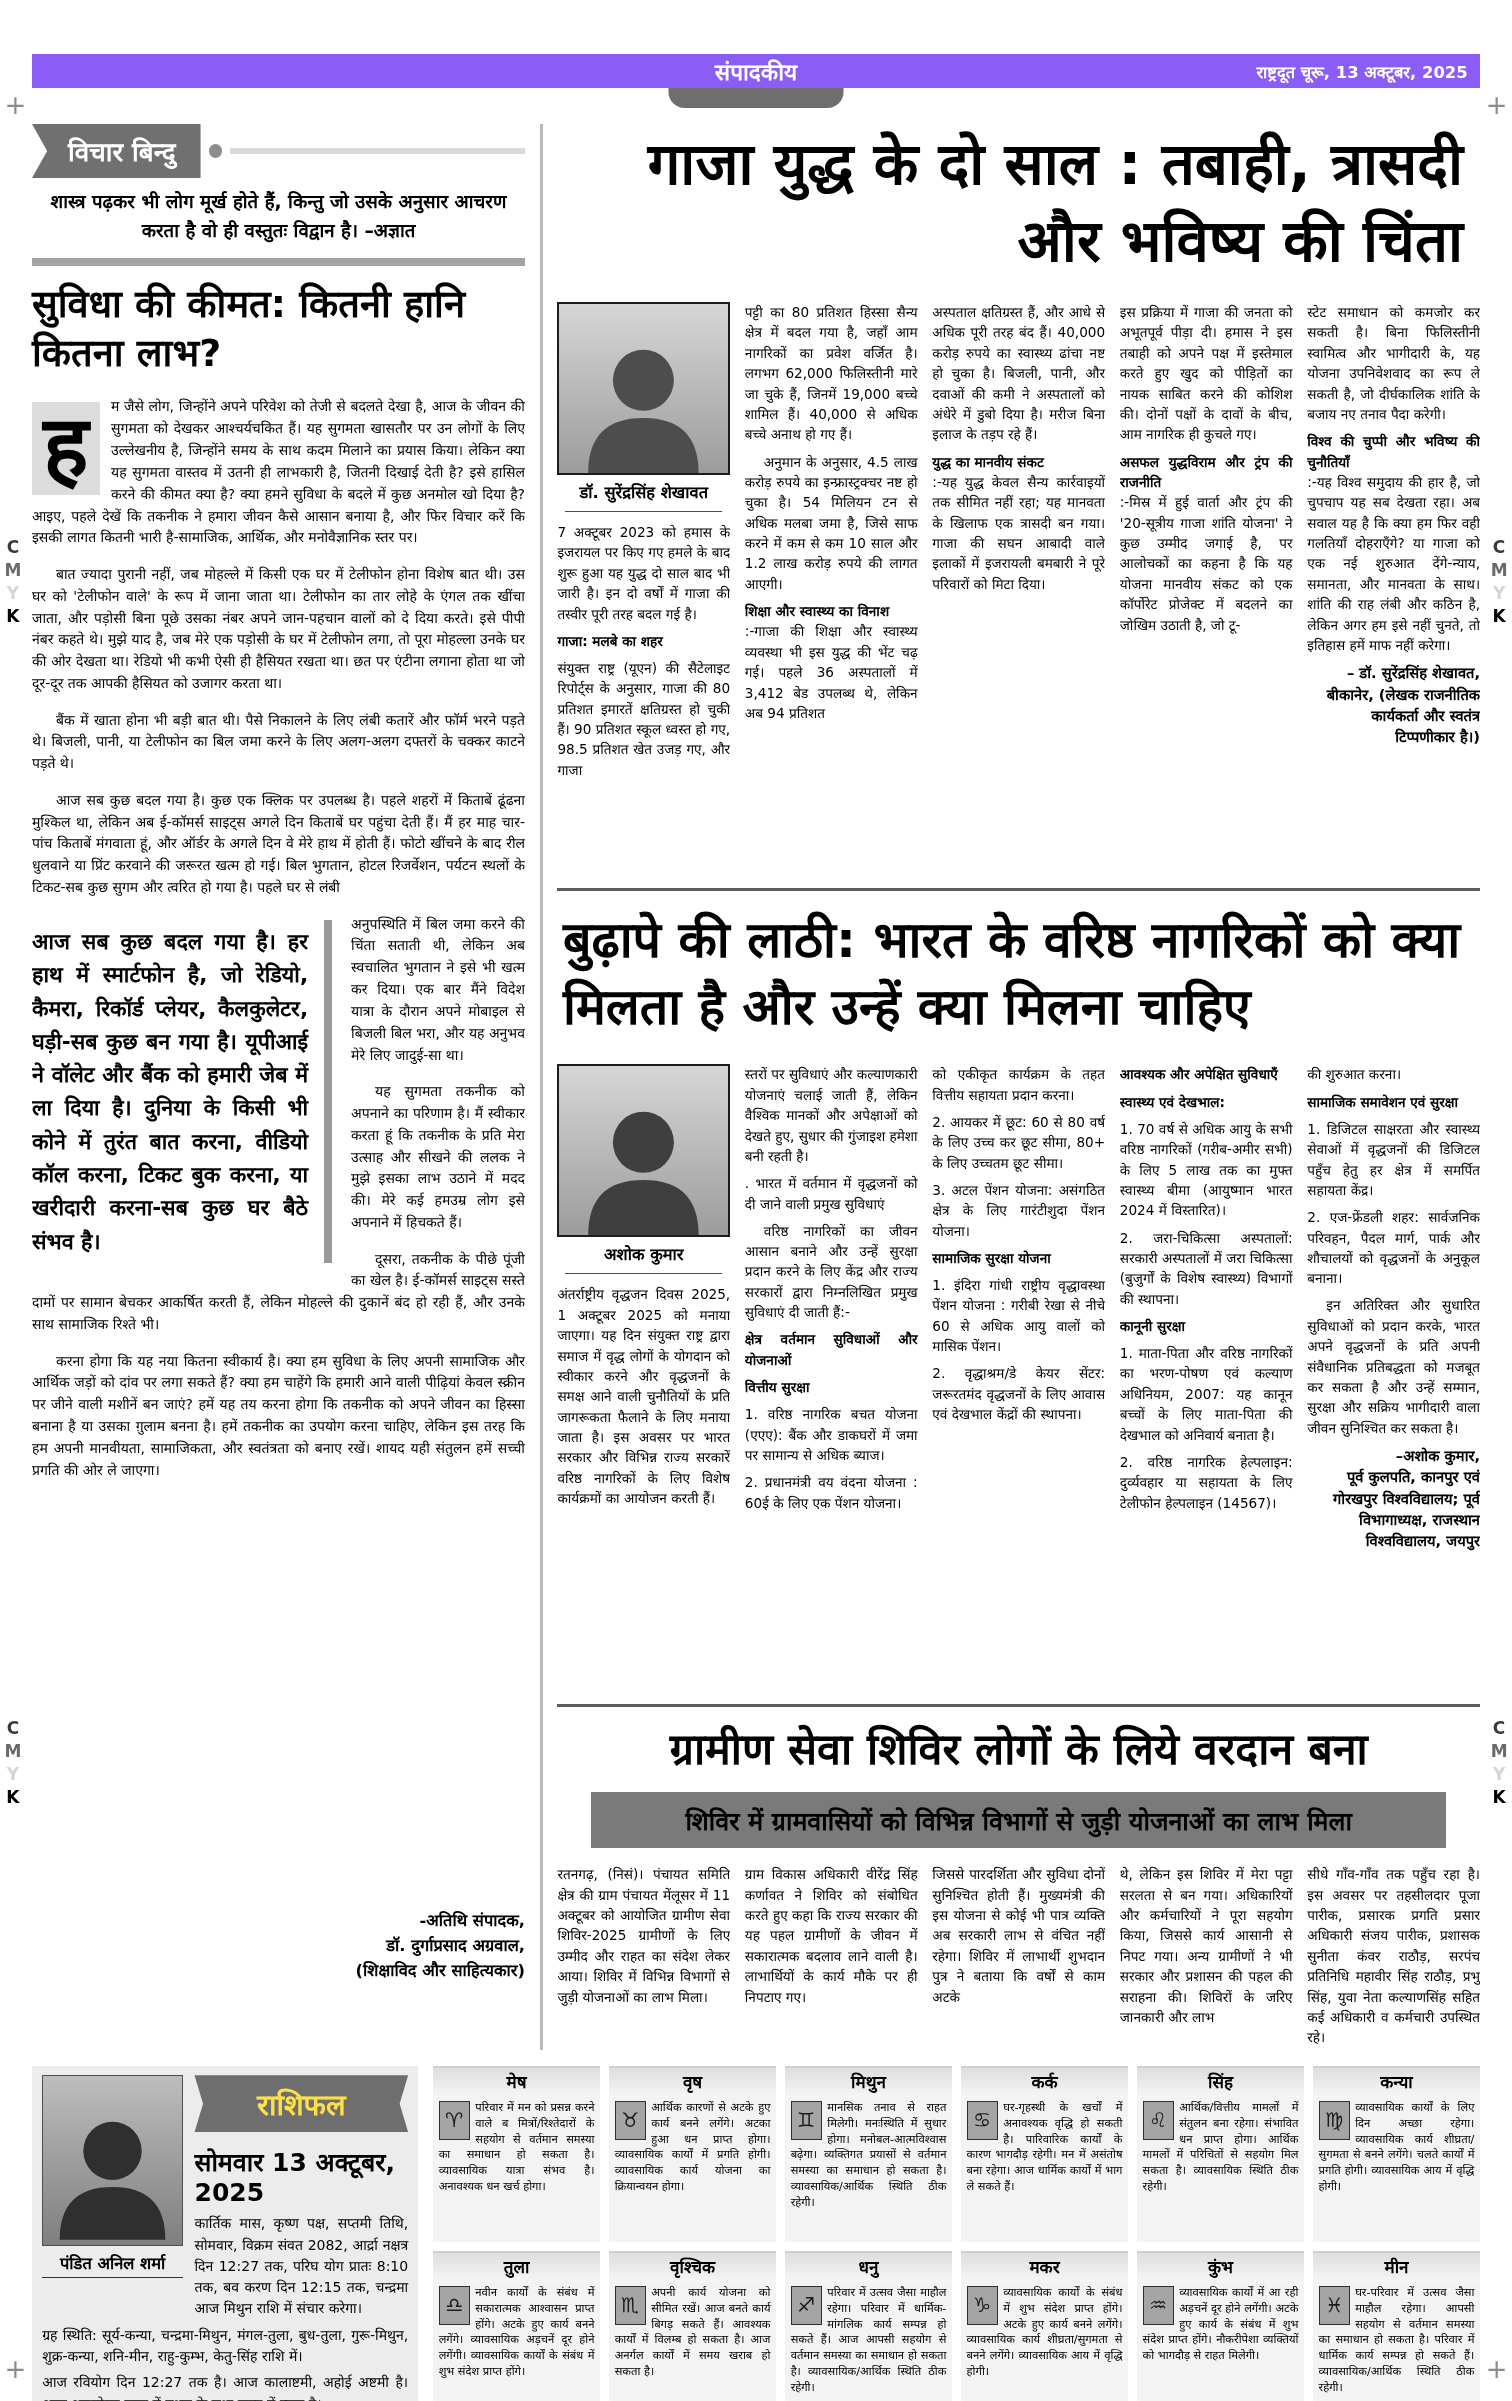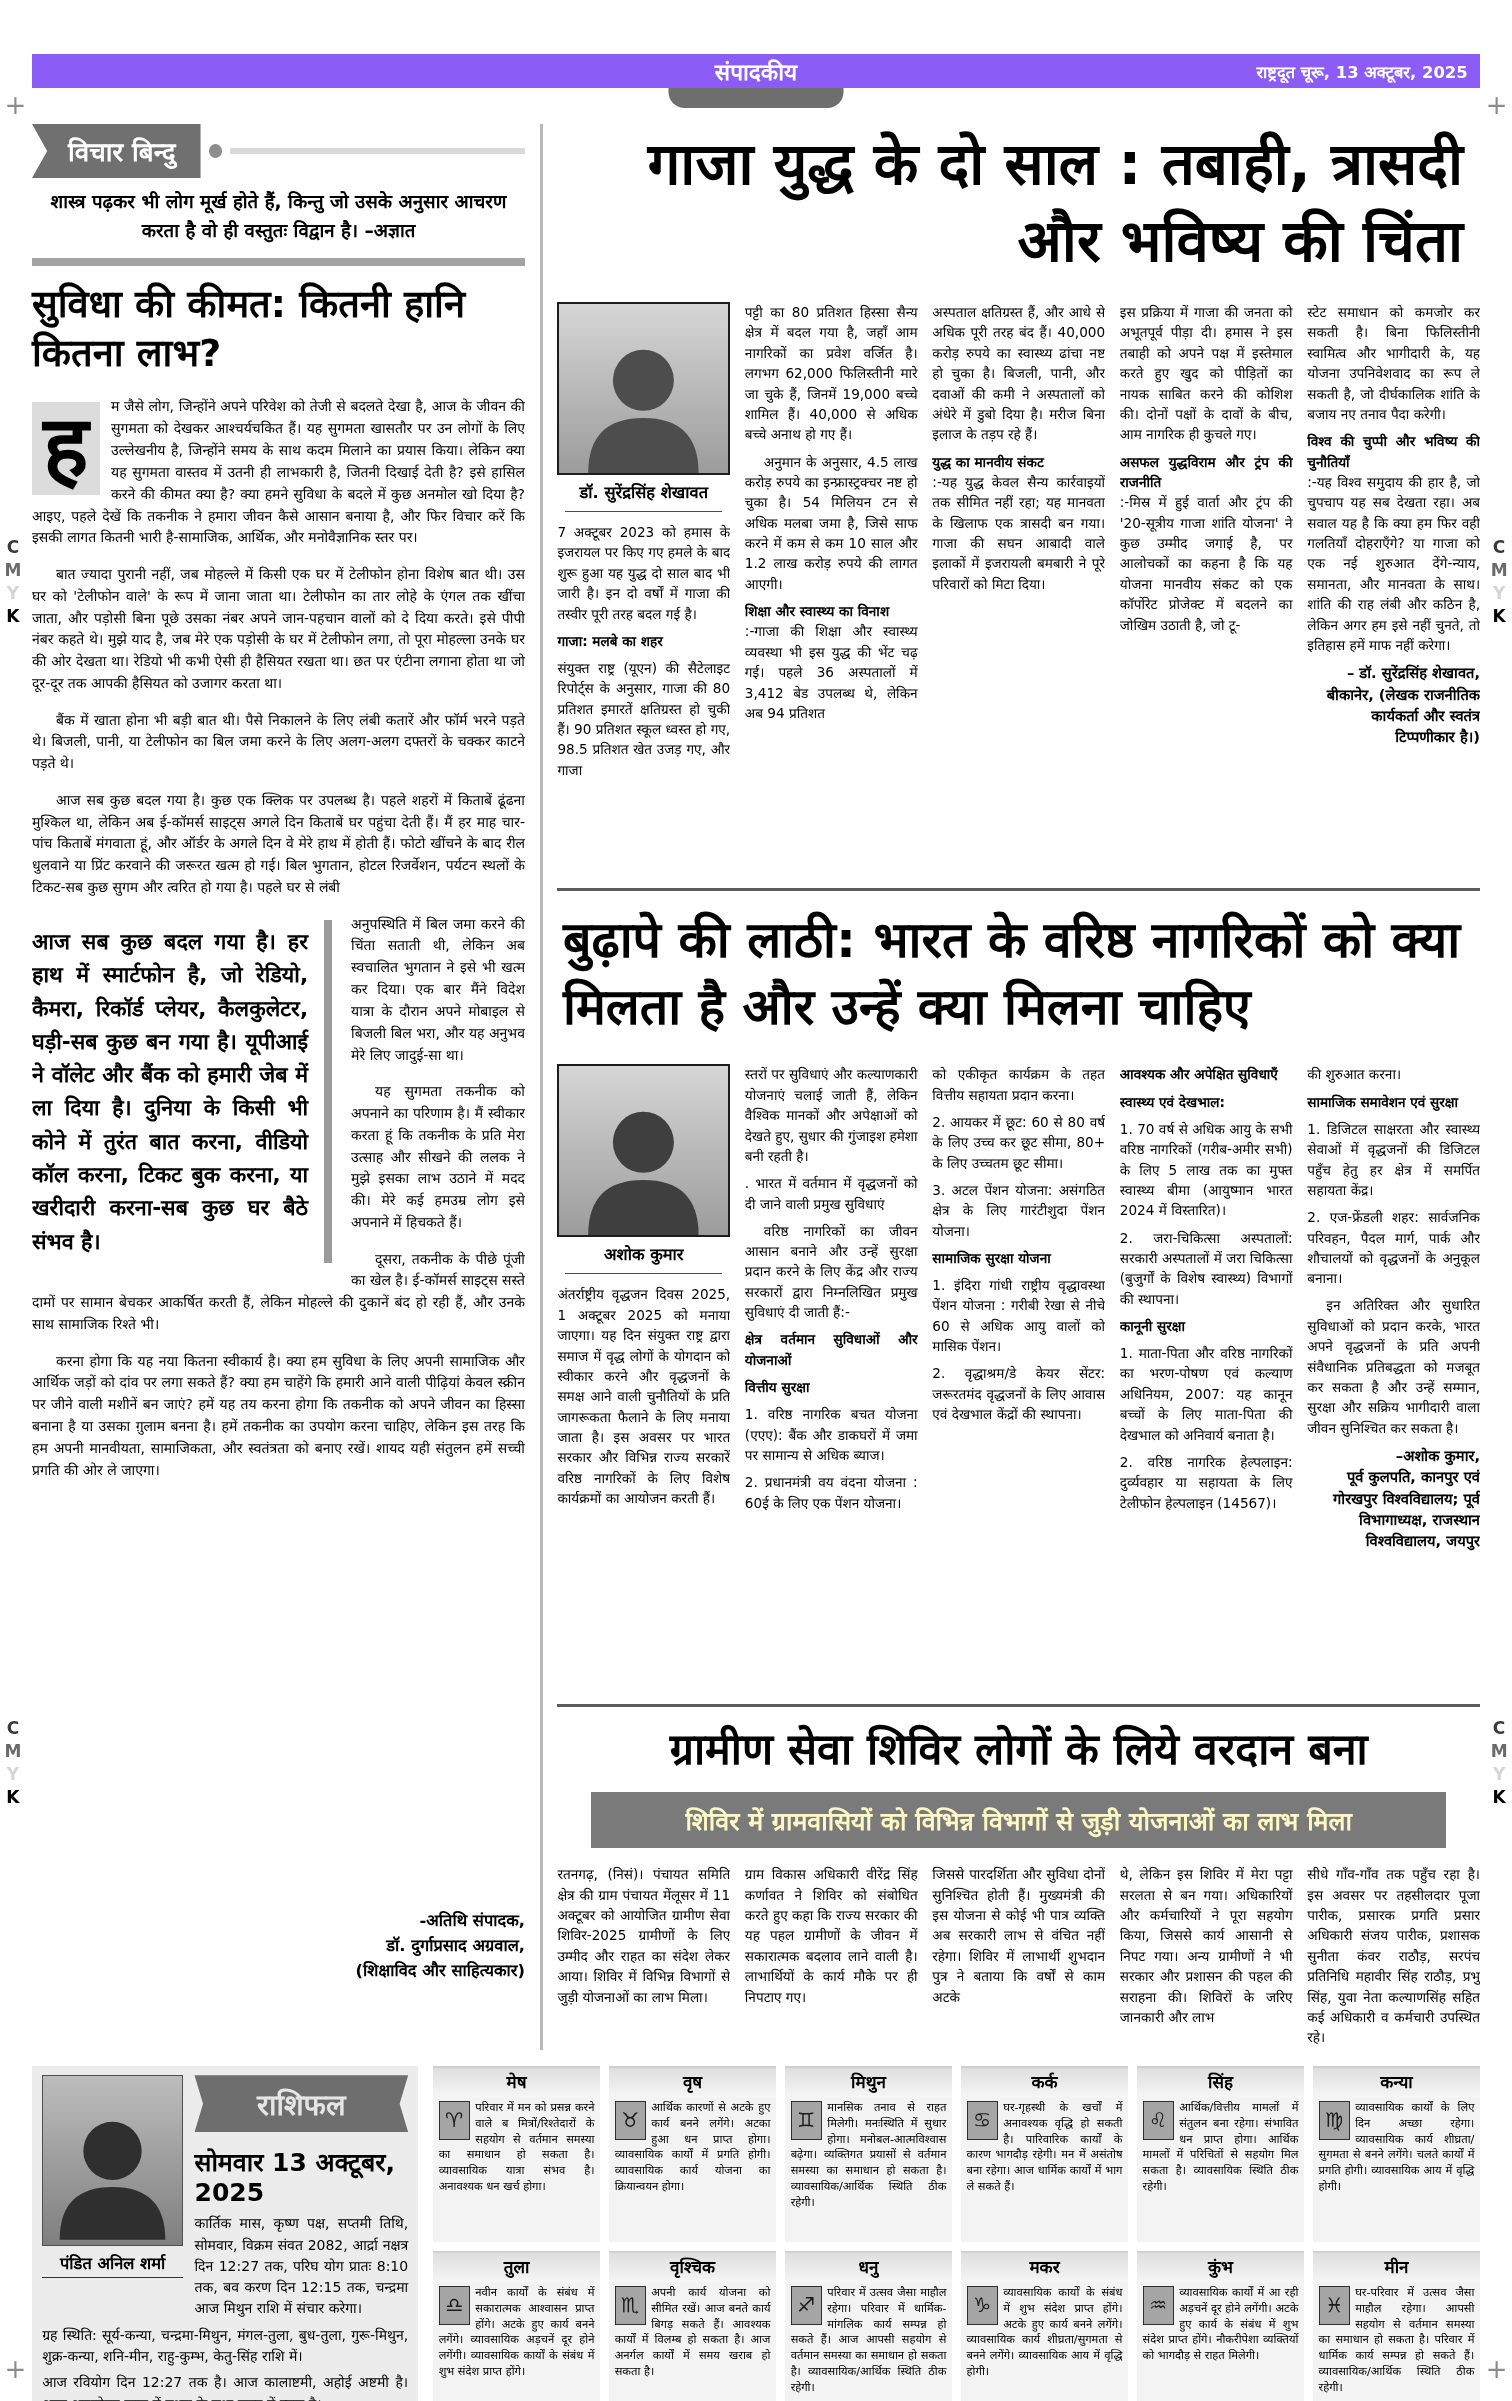--- a/index.html
+++ b/index.html
@@ -55,35 +55,35 @@
   .h-gaza .ncol{height:570px;}
   .h-bud .ncol{height:624px;}
   .h-shi .ncol{height:186px;}
   .photo{border:2.3px solid #1d1d1d;background:linear-gradient(#d6d6d6,#9c9c9c);
          height:169px;margin-bottom:5.6px;overflow:hidden;display:flex;align-items:flex-end;}
   .photo svg{width:100%;height:86%;}
   .photo-cap{text-align:center;font-weight:bold;font-size:16.4px;margin:1.1px 0 5.6px;}
   .cap-rule{border-bottom:1.7px solid #4a4a4a;margin:0 8px 10.2px;}
   .ncol-credit{text-align:right;font-weight:bold;font-size:14.7px;line-height:1.45;margin-top:5.6px;}
   .divider-h{height:2.8px;background:#5c5c5c;margin:16px 0;}
-  .shivir-sub{background:#7a7a7a;color:#fef9c3;font-size:25px;font-weight:bold;text-align:center;
+  .shivir-sub{background:#7a7a7a;color:#000000;font-size:25px;font-weight:bold;text-align:center;
          padding:11.3px 6.8px;margin:4px 34px 16px;}
 
   
   .rashifal{display:flex;gap:14.7px;margin-top:16px;}
   .rf-left{width:366px;flex:none;background:#ececec;padding:9px 10.2px;}
   .rf-top{display:flex;gap:11.3px;}
   .rf-photo-wrap{width:141px;flex:none;}
   .rf-photo{height:169px;border:1.1px solid #4f4f4f;background:linear-gradient(#bdbdbd,#7f7f7f);
          display:flex;align-items:flex-end;overflow:hidden;}
   .rf-photo svg{width:100%;height:88%;}
   .rf-pandit{text-align:center;font-weight:bold;font-size:16.4px;padding:4.5px 0 3.4px;
          border-bottom:1.7px solid #333;}
   .rf-right{flex:1;min-width:0;}
-  .rf-ribbon{background:#6e6e6e;color:#e5e5e5;font-size:29px;font-weight:bold;text-align:center;
+  .rf-ribbon{background:#6e6e6e;color:#fde047;font-size:29px;font-weight:bold;text-align:center;
          padding:9px 0;clip-path:polygon(0 0,100% 0,96% 50%,100% 100%,0 100%,4% 50%);}
   .rf-date{font-size:25px;font-weight:bold;margin:11.3px 0 6.8px;}
   .rf-text{font-size:14px;line-height:1.52;text-align:justify;}
   .rf-below{font-size:14px;line-height:1.52;text-align:justify;margin-top:5.6px;}
   .rf-below p{margin:0 0 4.5px;}
   .rf-grid{flex:1;display:grid;grid-template-columns:repeat(6,1fr);grid-auto-rows:176px;gap:9px;}
   .sign-card{background:#f3f3f3;padding:3.4px 5.6px;font-size:11.3px;line-height:1.4;
          text-align:justify;overflow:hidden;border-top:2.3px solid #cfcfcf;}
   .sign-name{text-align:center;font-weight:bold;font-size:17px;
          background:linear-gradient(#dedede,#f6f6f6);margin:-3.4px -5.6px 3.4px;padding:2.3px 0;}

